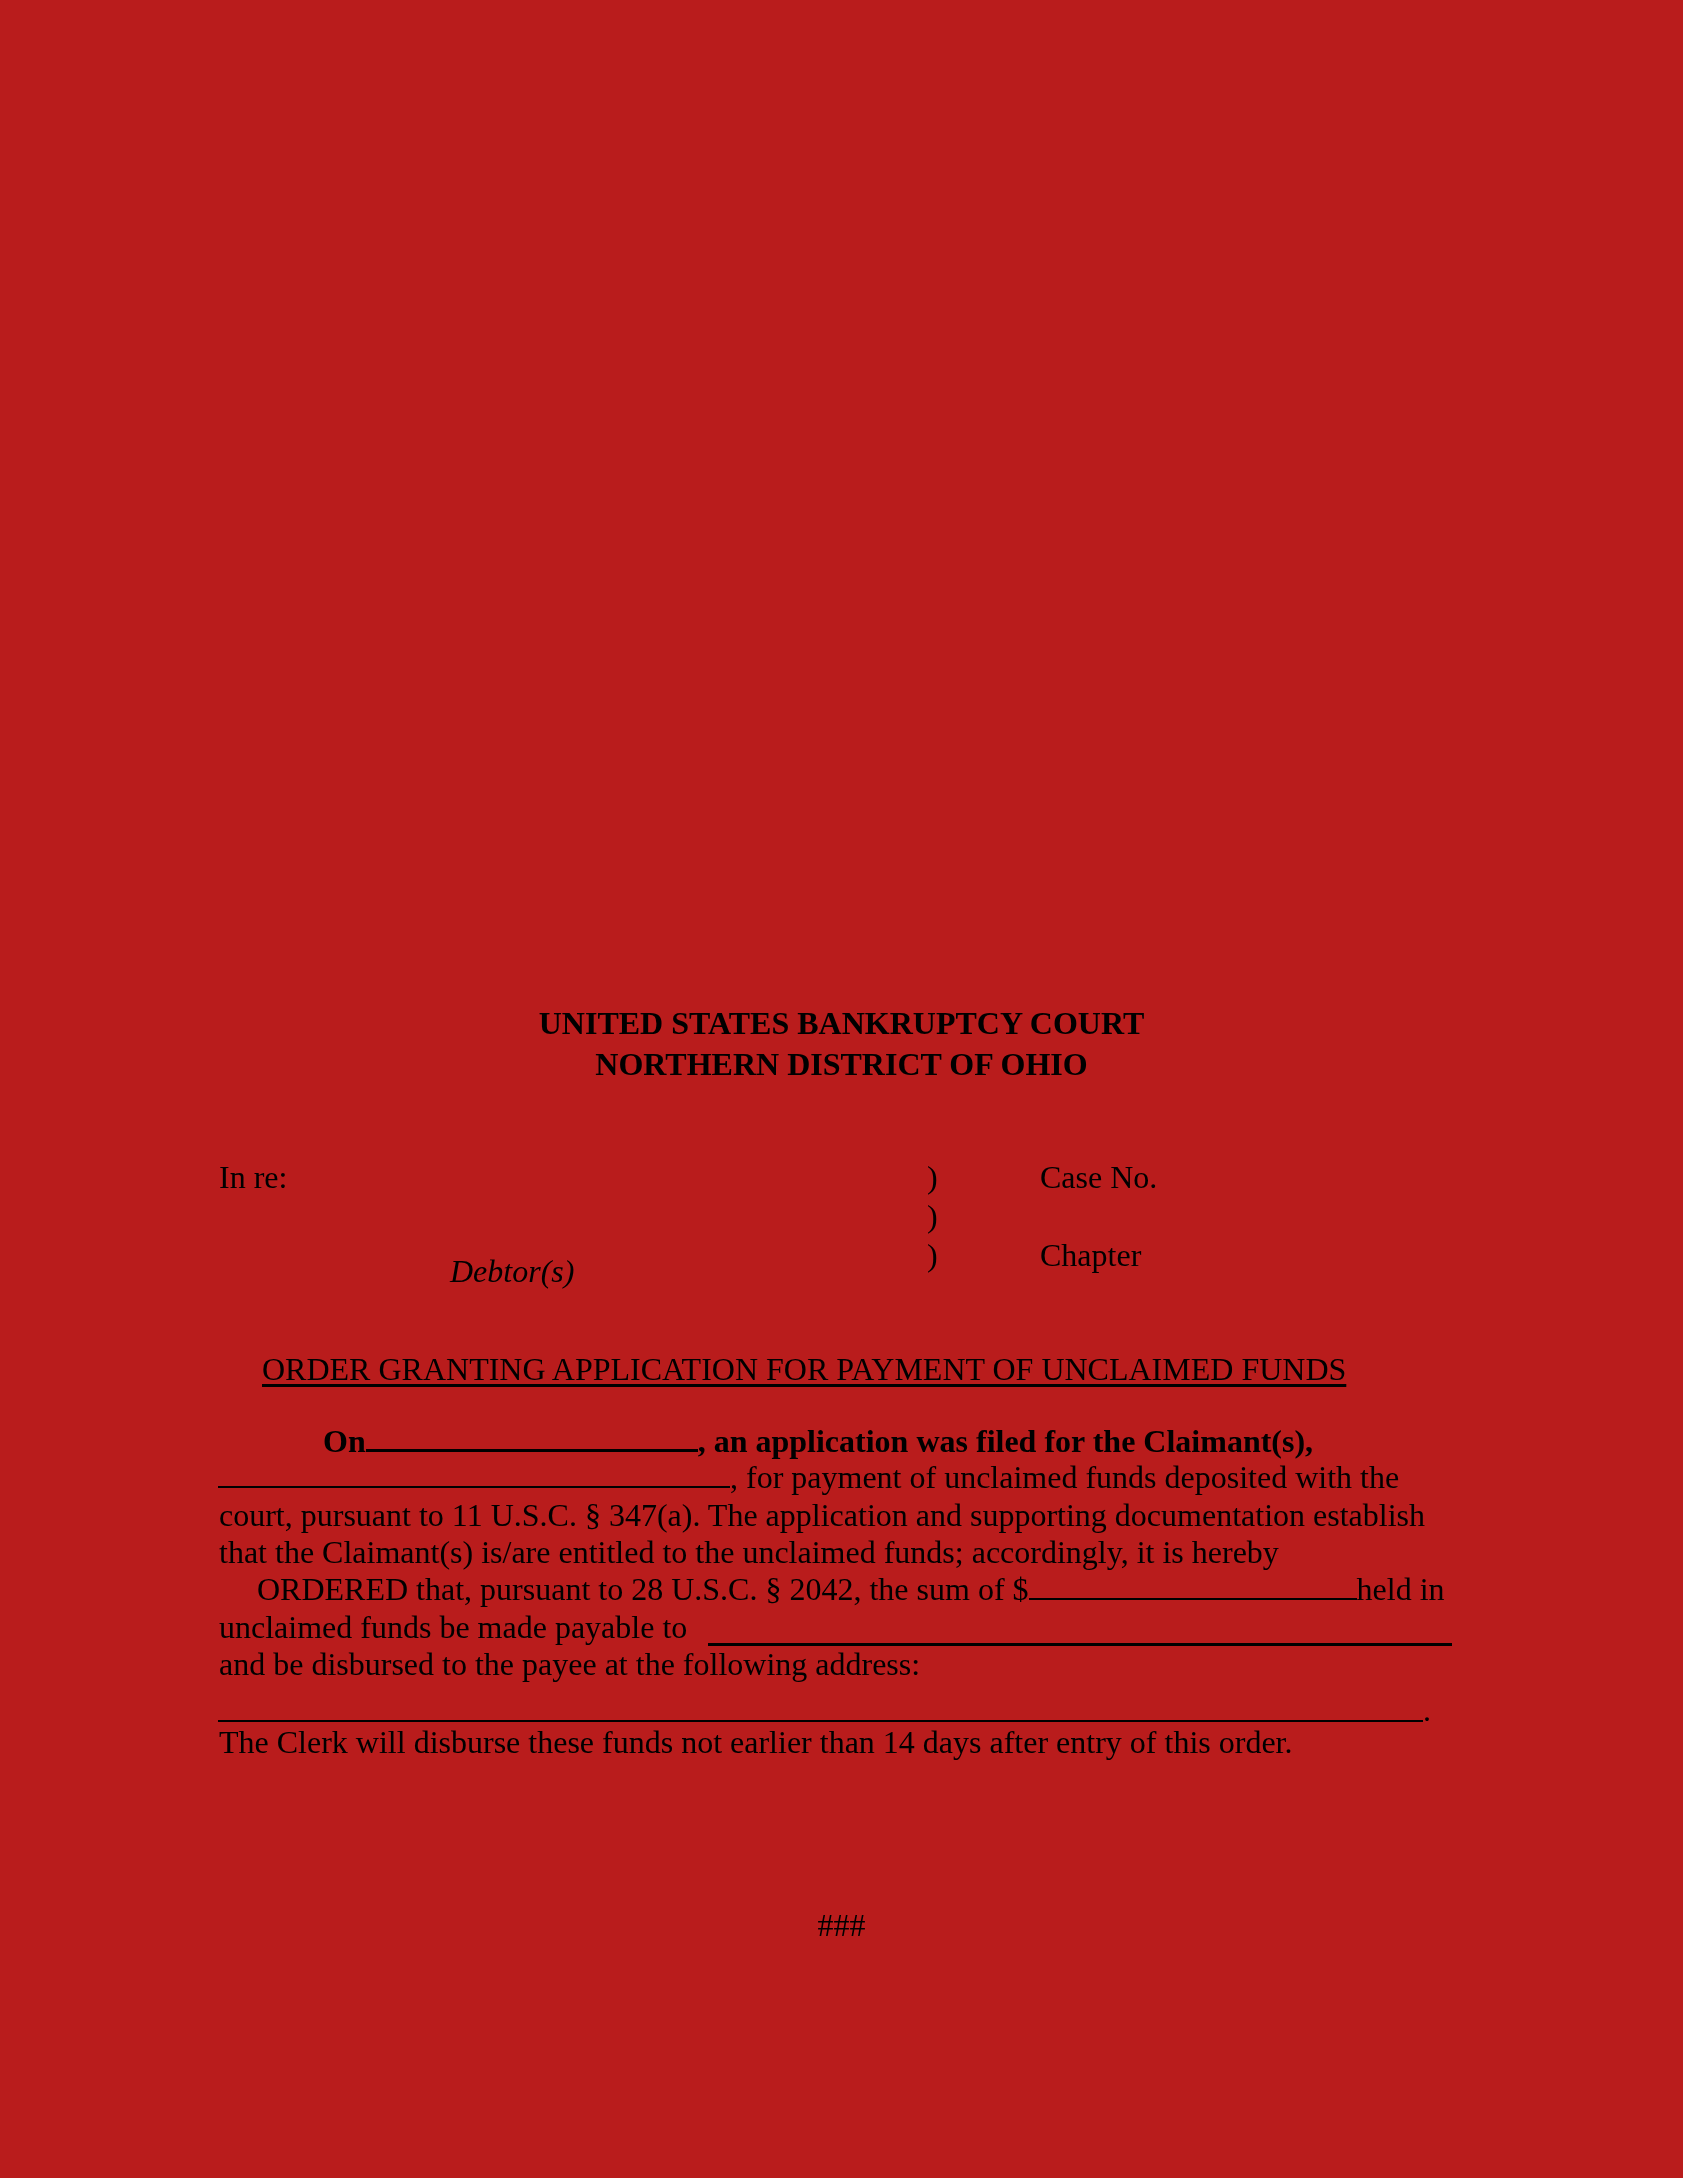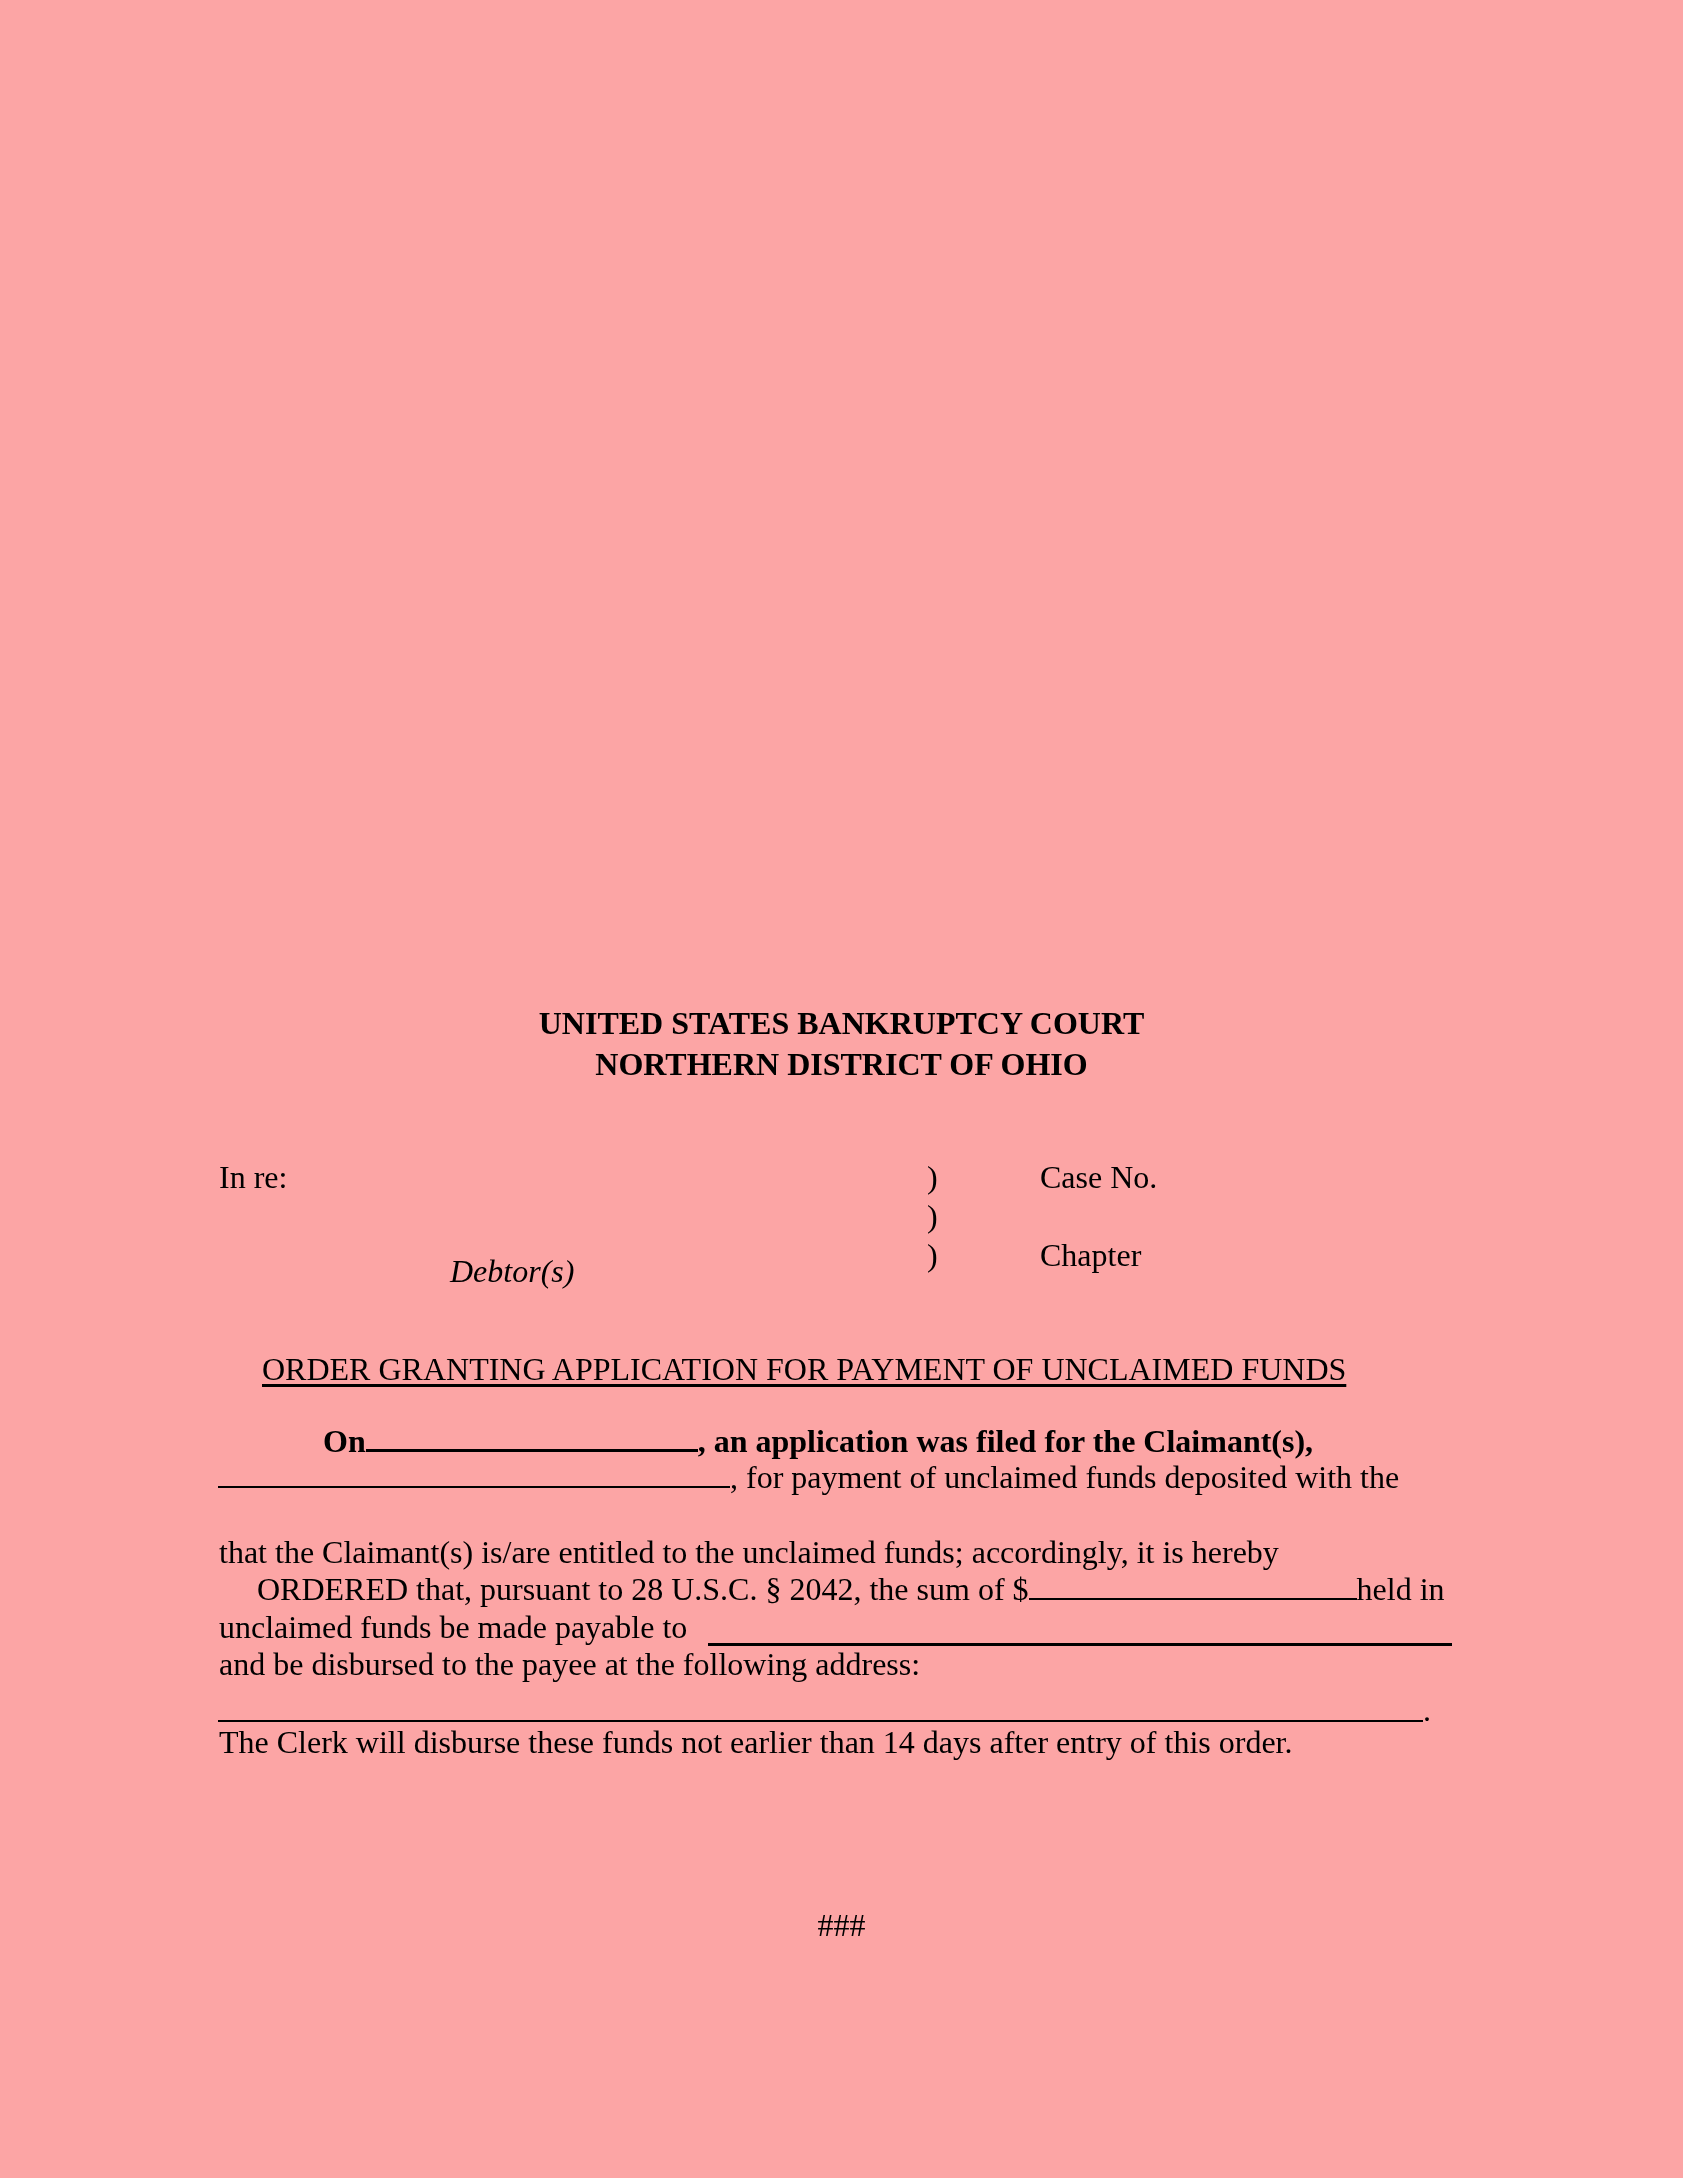--- a/index.html
+++ b/index.html
@@ -1,18 +1,18 @@
 <!DOCTYPE html>
 <html><head>
 <meta charset="utf-8">
 <style>
   html, body { margin: 0; padding: 0; background: #ffffff; }
   body { width: 1683px; height: 2178px; position: relative; overflow: hidden;
          font-family: "Liberation Serif", "DejaVu Serif", serif; color: #000; }
-  .page { position: absolute; left: 0; top: 0; width: 1683px; height: 2178px; background: #fca5a5; }
+  .page { position: absolute; left: 0; top: 0; width: 1683px; height: 2178px; background: #b91c1c; }
   .line { position: absolute; font-size: 32px; line-height: 38px; white-space: nowrap; }
   .hdr { font-weight: bold; left: 0; width: 1683px; text-align: center; }
   .title { font-weight: normal; text-decoration: underline; text-decoration-thickness: 3px; text-underline-offset: 4px; }
   .ital { font-style: italic; margin-top: 16px; }
   .blank { display: inline-block; border-bottom: 3px solid #000; height: 28px; vertical-align: baseline; }
   .blank.thin { border-bottom-width: 2px; }
   .ruler { position: absolute; border-bottom: 3px solid #000; height: 0; }
 </style>
 </head>
 <body>
@@ -33,20 +33,21 @@
   <div class="line title" style="left:262px; top:1350px;">ORDER GRANTING APPLICATION FOR PAYMENT OF UNCLAIMED FUNDS</div>
 
   <div class="line" style="left:323px; top:1421px;font-weight:bold;">
     <span>On</span><span class="blank" style="width:332px;"></span><span>, an application was filed for the Claimant(s),</span>
   </div>
 
   <div class="line" style="left:218px; top:1458px;">
     <span class="blank thin" style="width:512px;"></span><span>, for payment of unclaimed funds deposited with the</span>
   </div>
 
+  <div class="line" style="left:219px; top:1496px;">court, pursuant to 11 U.S.C. § 347(a). The application and supporting documentation establish</div>
 
   <div class="line" style="left:219px; top:1533px;">that the Claimant(s) is/are entitled to the unclaimed funds; accordingly, it is hereby</div>
 
   <div class="line" style="left:257px; top:1570px;">
     <span>ORDERED that, pursuant to 28 U.S.C. § 2042, the sum of $</span><span class="blank thin" style="width:328px;"></span><span>held in</span>
   </div>
 
   <div class="line" style="left:219px; top:1608px;">
     <span>unclaimed funds be made payable to</span>
   </div>

